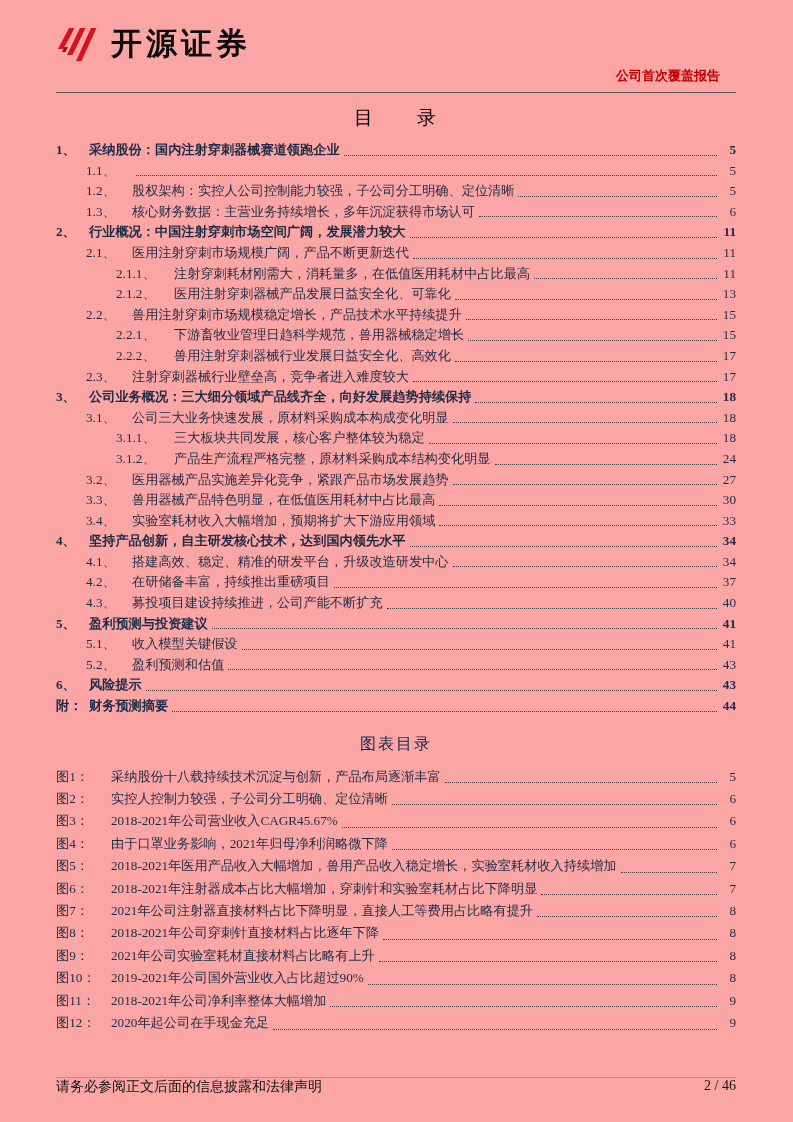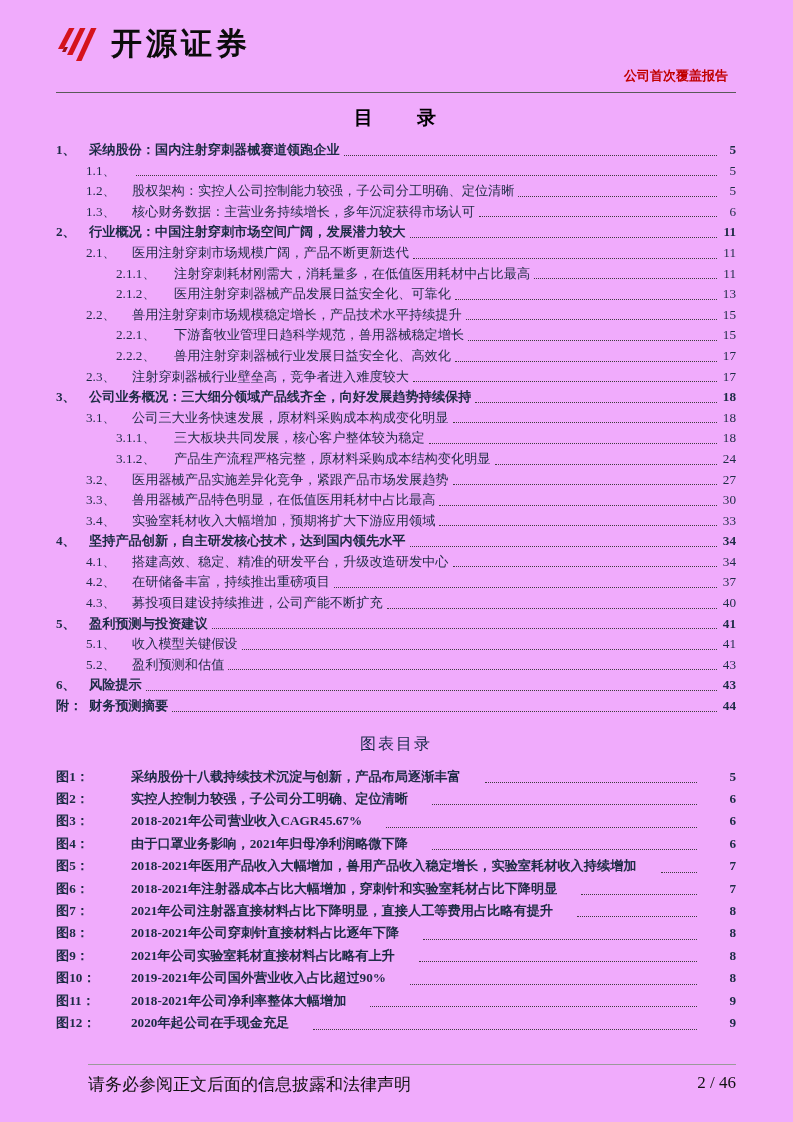--- a/index.html
+++ b/index.html
@@ -1,66 +1,66 @@
 <!DOCTYPE html>
 <html><head>
 <meta charset="utf-8">
 <style>
   * { margin:0; padding:0; box-sizing:border-box; }
   html,body { background:#ffffff; }
   .page {
-    width:793px; height:1122px; background:#f0abfc; position:relative;
+    width:793px; height:1122px; background:#fca5a5; position:relative;
     font-family:"Liberation Serif","DejaVu Serif",serif;
     color:#1c2b45; padding:20px 57px 0 56px; overflow:hidden;
   }
   
   .header { position:relative; height:66px; }
   .brand { position:absolute; left:0; top:2px; display:flex; align-items:center; gap:9px; }
   .brand-name {
     font-family:"Liberation Sans","DejaVu Sans",sans-serif;
     font-size:31px; font-weight:bold; color:#0c0c0c; letter-spacing:4px;
   }
   .report-type {
-    position:absolute; right:8px; bottom:1px;
+    position:absolute; right:16px; bottom:1px;
     font-family:"Liberation Sans","DejaVu Sans",sans-serif;
     font-size:13px; font-weight:bold; color:#c00000;text-align:center;
   }
   .header-rule { border:none; border-top:1.6px solid #595959; margin-top:6px; }
   
   .toc-title {
-    text-align:center; font-size:19px; font-weight:bold; color:#000;
+    text-align:center; font-size:19px; font-weight:normal; color:#000;
     margin:12px 0 9px; letter-spacing:2px;
   }
   .toc-list, .fig-list { width:100%; }
   .toc-row {
     display:flex; font-size:13.2px; line-height:20.6px; white-space:nowrap;
     color:#1c2b45;
   }
-  .fig-list .toc-row { line-height:22.4px; font-weight:bold;gap:20px; }
+  .fig-list .toc-row { line-height:22.4px; font-weight:normal; }
   .toc-row .num { display:inline-block; flex:none; }
   .level-1 { font-weight:bold; }
   .level-1 .num { min-width:33px; }
   .level-2 { padding-left:30px; }
   .level-2 .num { min-width:46px; }
   .level-3 { padding-left:60px; }
   .level-3 .num { min-width:58px; }
   .fig-row .num { min-width:55px; }
   .toc-row .title { flex:0 1 auto; overflow:hidden; }
   .dots { flex:1 1 12px; border-bottom:1.6px dotted #3c3c3c; margin:0 3px 5px 4px; min-width:10px; }
   .pagenum { flex:none; min-width:16px; text-align:right; }
   .fig-title {
     text-align:center; font-size:16px; font-weight:normal; color:#17294a;
     margin:17px 0 11px; letter-spacing:2px;
   }
   
   .footer {
     position:absolute; left:56px; right:57px; bottom:26px;
-    border-top:1px solid #9a9a9a; padding-top:8px;
+    border-top:1px solid #9a9a9a; 
     display:flex; justify-content:space-between;
-    font-size:17px; color:#111;margin-left:32px;
+    font-size:14px; color:#111;
   }
 </style>
 </head>
 <body>
 
 <div class="page">
 
   <div class="header">
     <div class="brand">
       <span>

